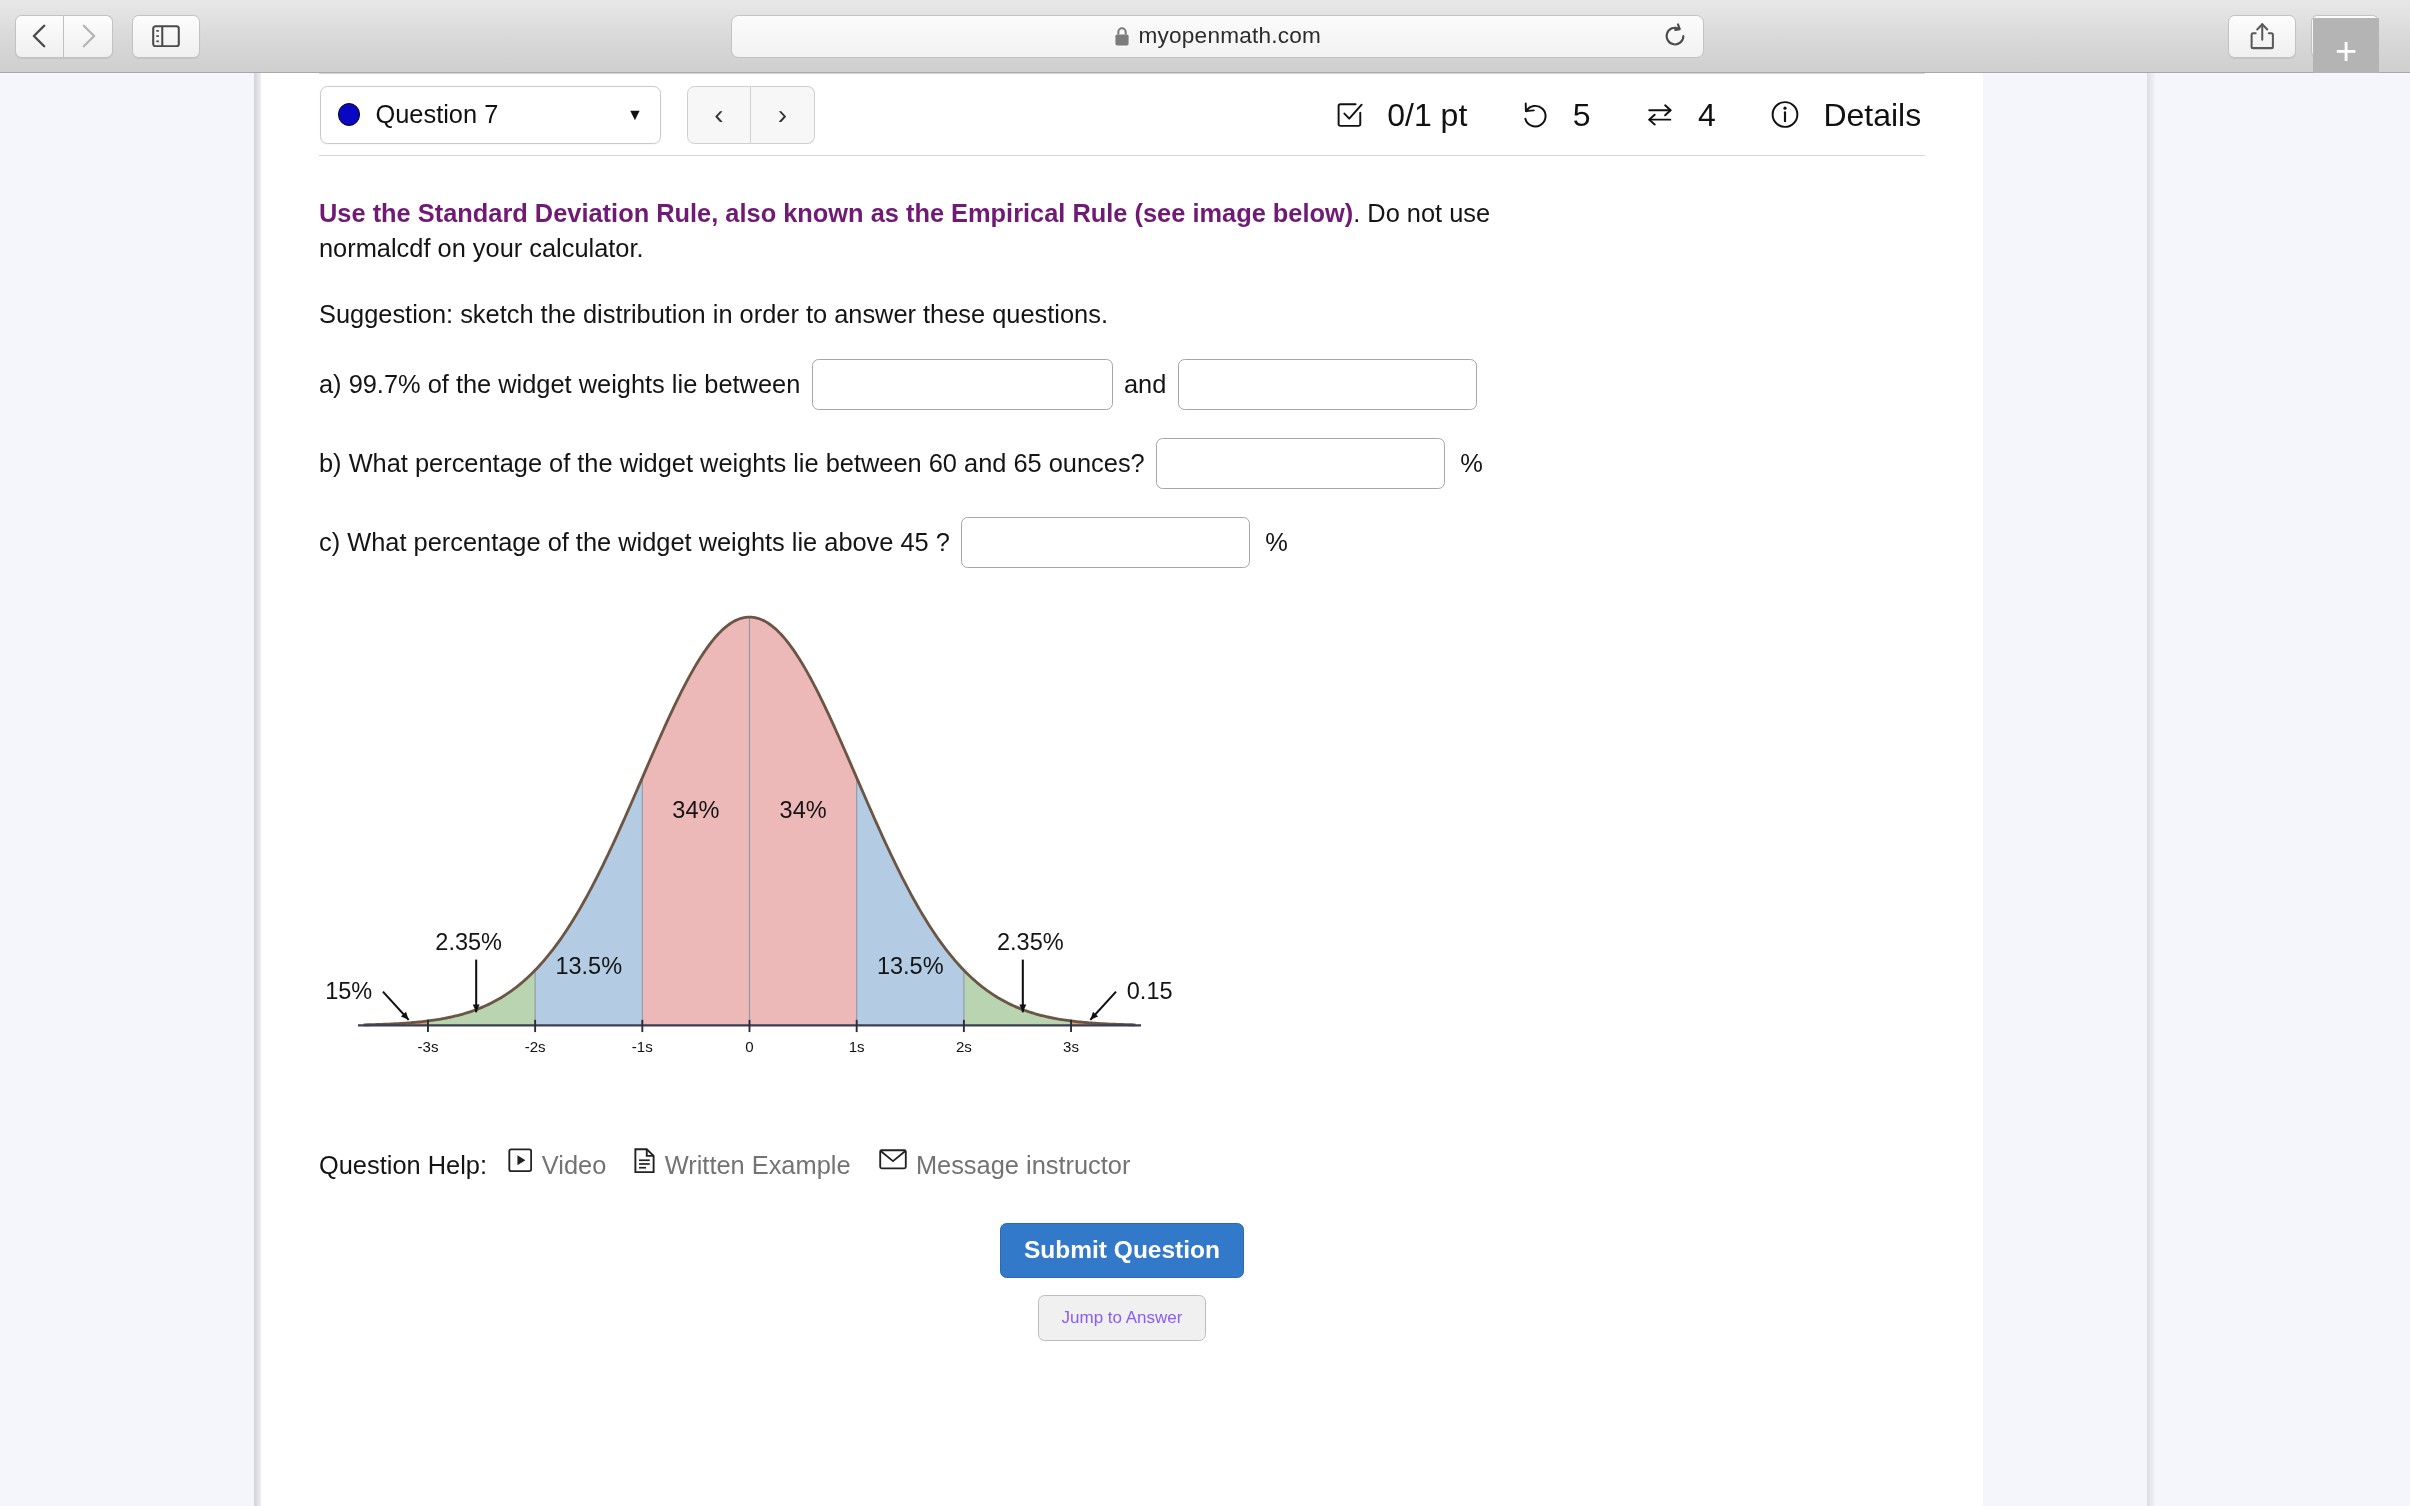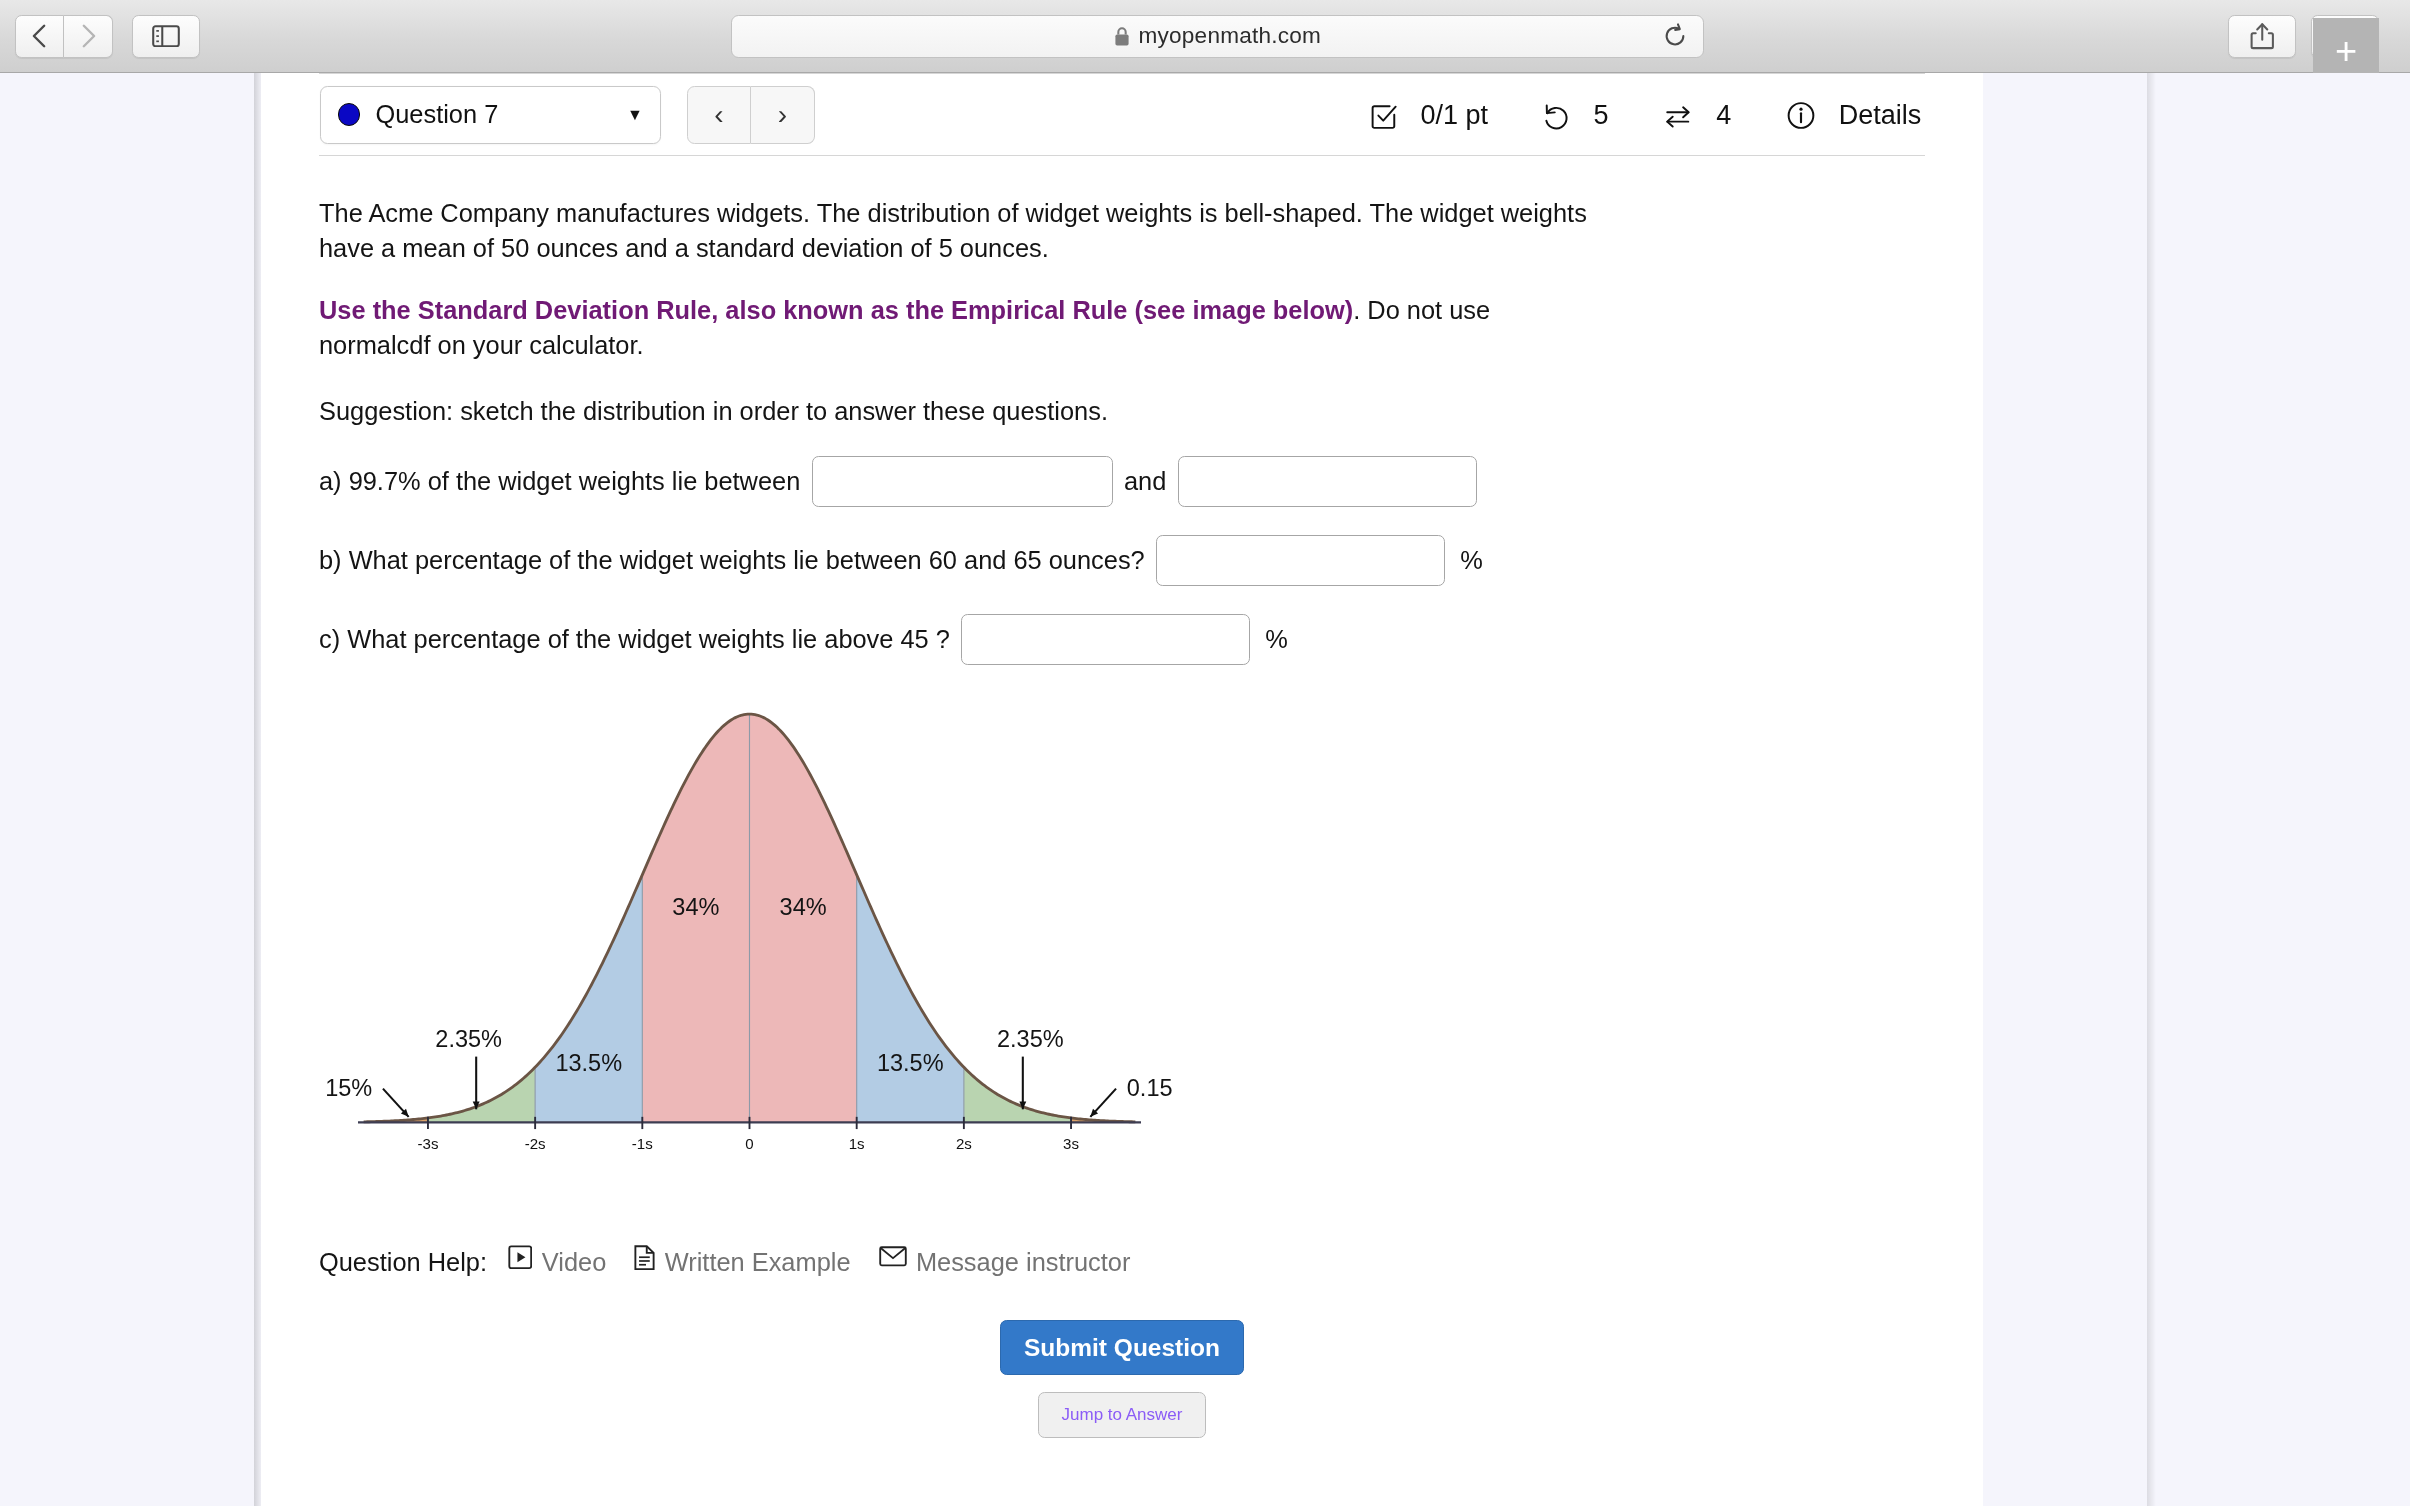--- a/index.html
+++ b/index.html
@@ -79,21 +79,21 @@
   .arrow-group { margin-left: 26px; display: flex; height: 58px; }
   .arrow-btn {
     width: 64px; height: 58px; background: #f7f7f7; border: 0.9px solid #cfcfcf;
     display: flex; align-items: center; justify-content: center;
     font-size: 28px; color: #333;
   }
   .arrow-btn:first-child { border-radius: 7.5px 0 0 7.5px; }
   .arrow-btn:last-child { border-radius: 0 7.5px 7.5px 0; border-left: none; }
   .status-row {
     position: absolute; right: 3.8px; top: 50%; transform: translateY(-50%);
-    display: flex; align-items: flex-end; gap: 23px; font-size: 27px; color: #111;
+    display: flex; align-items: center; gap: 23px; font-size: 32px; color: #111;
   }
   .status-row .sgap { width: 8.5px; }
 
   
   .qbody { padding-top: 40px; font-size: 25.4px; line-height: 1.38; color: #141414; }
   .para { margin-bottom: 27px; max-width: 1281px; }
   .rednote { color: #701a75; font-weight: bold; }
   .para.tight { margin-bottom: 31px; }
 
   .qline { display: flex; align-items: center; margin-bottom: 28px; }
@@ -242,21 +242,20 @@
             <line x1="16" y1="13.6" x2="16" y2="23.2" stroke="#111" stroke-width="2.3" stroke-linecap="round"></line>
           </svg>
           <span>Details</span>
         </div>
       </div>
 
       <hr class="rule">
 
       <div class="qbody">
 
-        <p class="para">The Acme Company manufactures widgets. The distribution of widget weights is bell-shaped. The widget weights have a mean of 50 ounces and a standard deviation of 5 ounces.</p>
 
         <p class="para tight">
           <span class="rednote">Use the Standard Deviation Rule, also known as the Empirical Rule (see image below)</span><span>.  Do not use normalcdf on your calculator.</span>
         </p>
 
         <p class="para">Suggestion: sketch the distribution in order to answer these questions.</p>
 
         <div class="qline">
           <span class="txt">a) 99.7% of the widget weights lie between</span>
           <input class="ansbox wide" type="text" value="" style="">

